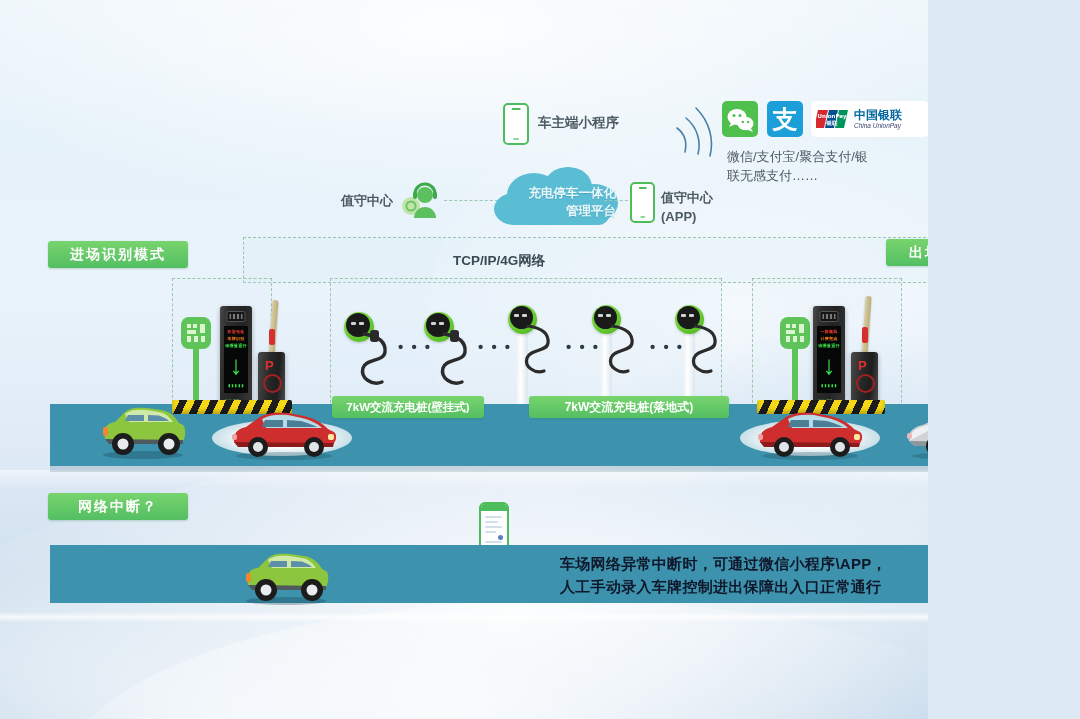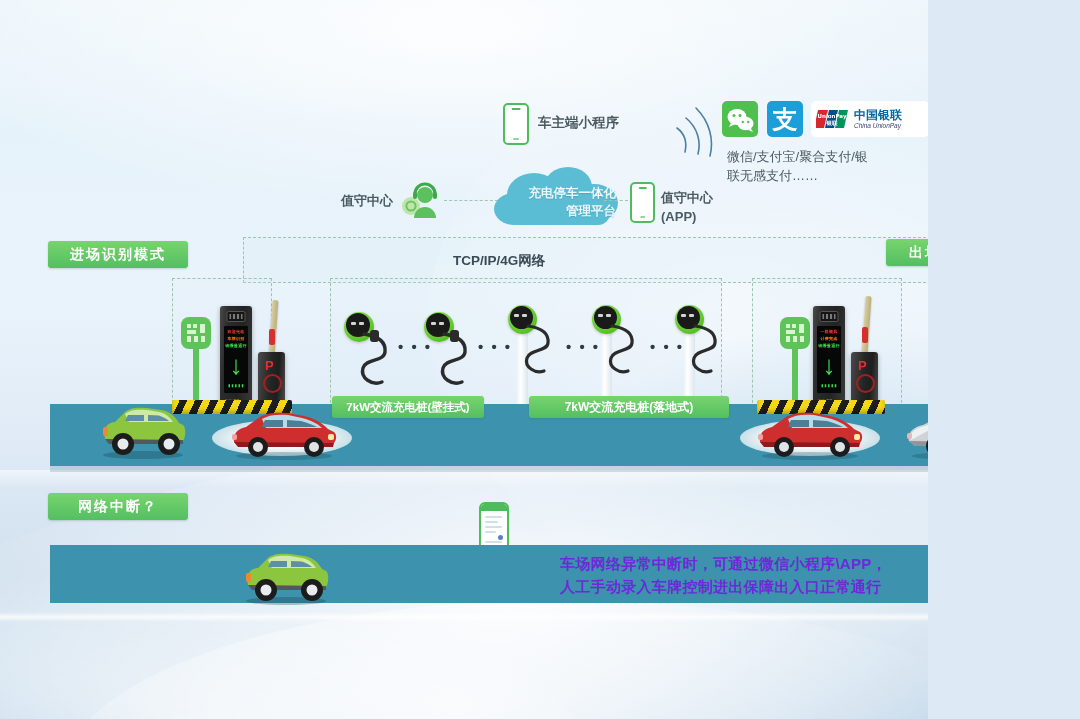--- a/index.html
+++ b/index.html
@@ -52,21 +52,21 @@
   .road-shadow{position:absolute;left:50px;top:466px;width:980px;height:6px;background:rgba(40,90,110,.18);}
   .pad{position:absolute;border-radius:50%;background:radial-gradient(ellipse at 50% 50%, #ffffff 35%, rgba(255,255,255,.72) 70%, rgba(255,255,255,0) 100%);}
 
   
   .curb{position:absolute;height:14px;border-radius:2px;
     background:repeating-linear-gradient(115deg,#f5d916 0 7px,#1d1d1d 7px 14px);
     box-shadow:inset 0 -3px 4px rgba(0,0,0,.25);}
 
   
   .infobar{position:absolute;left:50px;top:545px;width:980px;height:58px;background:#3d92ad;}
-  .infobar-text{position:absolute;left:560px;top:552px;width:430px;color:#6d28d9;
+  .infobar-text{position:absolute;left:560px;top:552px;width:430px;color:#0f172a;
     font-size:15px;font-weight:bold;line-height:1.55;white-space:pre-line;letter-spacing:.3px;}
 
   
   .phone{position:absolute;border:2.5px solid #4dbd5b;border-radius:5px;background:#fff;}
   .phone::before{content:"";position:absolute;left:50%;top:3px;transform:translateX(-50%);
     width:40%;height:2px;border-radius:1px;background:#4dbd5b;}
   .phone::after{content:"";position:absolute;left:50%;bottom:3px;transform:translateX(-50%);
     width:26%;height:2px;border-radius:1px;background:#8ed69a;}
 
   

